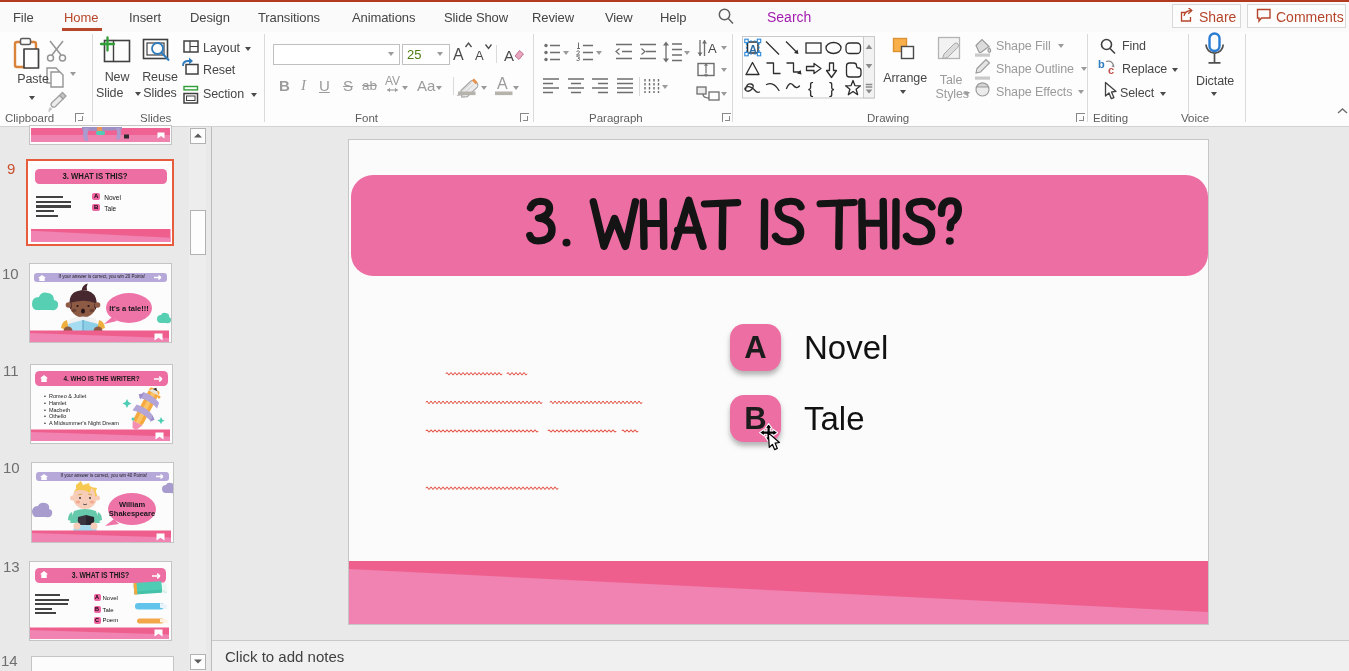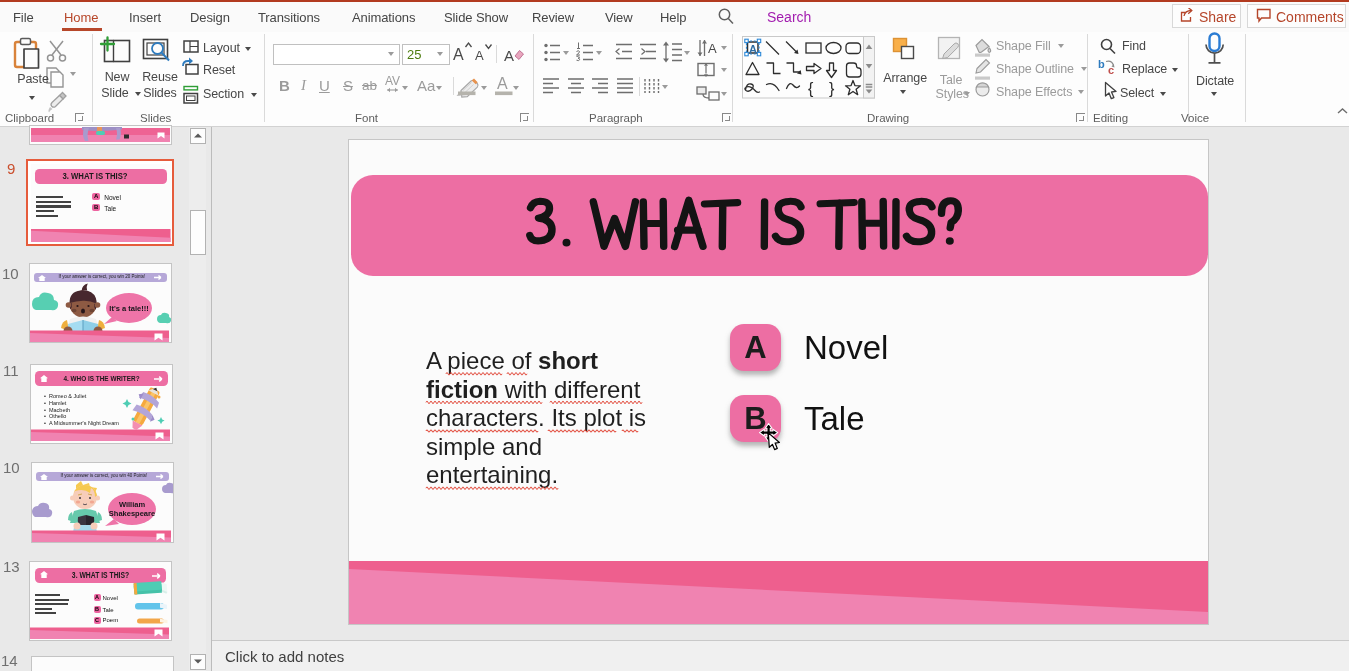--- a/index.html
+++ b/index.html
@@ -307,21 +307,21 @@
 </g>
 
 <path d="M1338 81 l4.5 -4 l4.5 4" fill="none" stroke="#6e6e6e" stroke-width="1.4"></path>
 </svg>
 
 <div class="lbl" style="left:13px;top:72px;width:40px;text-align:center">Paste</div>
 <div class="dar" style="left:29px;top:96px;border-top-color:#4a4a4a"></div>
 <div class="dar2" style="left:70px;top:72px"></div>
 
 <div class="lbl" style="left:98px;top:70px;width:38px;text-align:center">New</div>
-<div class="lbl" style="left:96px;top:86px;width:38px;text-align:center">Slide</div>
+<div class="lbl" style="left:96px;top:86px;width:38px;">Slide</div>
 <div class="dar" style="left:135px;top:92px;border-top-color:#4a4a4a"></div>
 <div class="lbl" style="left:139px;top:70px;width:42px;text-align:center">Reuse</div>
 <div class="lbl" style="left:139px;top:86px;width:42px;text-align:center">Slides</div>
 <div class="lbl" style="left:203px;top:41px">Layout</div>
 <div class="dar" style="left:245px;top:47px;border-top-color:#4a4a4a"></div>
 <div class="lbl" style="left:203px;top:63px">Reset</div>
 <div class="lbl" style="left:203px;top:87px">Section</div>
 <div class="dar" style="left:251px;top:93px;border-top-color:#4a4a4a"></div>
 
 <div class="a" style="left:273px;top:44px;width:125px;height:19px;border:1px solid #c0c0c0;background:#fff"></div>
@@ -626,21 +626,20 @@
 
 <div class="a" style="left:348px;top:139px;width:861px;height:486px;background:#fbfbfb;border:1px solid #c6c6c6;box-sizing:border-box;overflow:hidden">
 
  <div class="a" style="left:2px;top:35px;width:857px;height:101px;border-radius:22px;background:#ed6ea3"></div>
 
  <svg class="a" style="left:0;top:420px" width="861" height="66" viewBox="0 0 861 66">
   <rect x="0" y="1" width="861" height="65" fill="#ee5f8e"></rect>
   <path d="M0 9 L860 52 L860 66 L0 66 Z" fill="#f083b1"></path>
  </svg>
 
- <div class="a" style="left:77px;top:207px;width:237px;font-size:24px;line-height:28.6px;color:#1f1f1f">A <span>piece of</span> <b>short fiction</b> with different characters. Its plot is simple and entertaining.</div>
 
  <svg class="a" style="left:76px;top:200px" width="240" height="160" viewBox="0 0 240 160">
   <path d="M21 33.8c.7 -1.7 1.3 -1.7 2 0c.7 1.7 1.3 1.7 2 0c.7 -1.7 1.3 -1.7 2 0c.7 1.7 1.3 1.7 2 0c.7 -1.7 1.3 -1.7 2 0c.7 1.7 1.3 1.7 2 0c.7 -1.7 1.3 -1.7 2 0c.7 1.7 1.3 1.7 2 0c.7 -1.7 1.3 -1.7 2 0c.7 1.7 1.3 1.7 2 0c.7 -1.7 1.3 -1.7 2 0c.7 1.7 1.3 1.7 2 0c.7 -1.7 1.3 -1.7 2 0c.7 1.7 1.3 1.7 2 0c.7 -1.7 1.3 -1.7 2 0c.7 1.7 1.3 1.7 2 0c.7 -1.7 1.3 -1.7 2 0c.7 1.7 1.3 1.7 2 0c.7 -1.7 1.3 -1.7 2 0c.7 1.7 1.3 1.7 2 0c.7 -1.7 1.3 -1.7 2 0c.7 1.7 1.3 1.7 2 0c.7 -1.7 1.3 -1.7 2 0c.7 1.7 1.3 1.7 2 0c.7 -1.7 1.3 -1.7 2 0c.7 1.7 1.3 1.7 2 0c.7 -1.7 1.3 -1.7 2 0c.7 1.7 1.3 1.7 2 0" fill="none" stroke="#e03a2a" stroke-width="1"></path>
   <path d="M82 33.8c.7 -1.7 1.3 -1.7 2 0c.7 1.7 1.3 1.7 2 0c.7 -1.7 1.3 -1.7 2 0c.7 1.7 1.3 1.7 2 0c.7 -1.7 1.3 -1.7 2 0c.7 1.7 1.3 1.7 2 0c.7 -1.7 1.3 -1.7 2 0c.7 1.7 1.3 1.7 2 0c.7 -1.7 1.3 -1.7 2 0c.7 1.7 1.3 1.7 2 0" fill="none" stroke="#e03a2a" stroke-width="1"></path>
   <path d="M1 62.4c.7 -1.7 1.3 -1.7 2 0c.7 1.7 1.3 1.7 2 0c.7 -1.7 1.3 -1.7 2 0c.7 1.7 1.3 1.7 2 0c.7 -1.7 1.3 -1.7 2 0c.7 1.7 1.3 1.7 2 0c.7 -1.7 1.3 -1.7 2 0c.7 1.7 1.3 1.7 2 0c.7 -1.7 1.3 -1.7 2 0c.7 1.7 1.3 1.7 2 0c.7 -1.7 1.3 -1.7 2 0c.7 1.7 1.3 1.7 2 0c.7 -1.7 1.3 -1.7 2 0c.7 1.7 1.3 1.7 2 0c.7 -1.7 1.3 -1.7 2 0c.7 1.7 1.3 1.7 2 0c.7 -1.7 1.3 -1.7 2 0c.7 1.7 1.3 1.7 2 0c.7 -1.7 1.3 -1.7 2 0c.7 1.7 1.3 1.7 2 0c.7 -1.7 1.3 -1.7 2 0c.7 1.7 1.3 1.7 2 0c.7 -1.7 1.3 -1.7 2 0c.7 1.7 1.3 1.7 2 0c.7 -1.7 1.3 -1.7 2 0c.7 1.7 1.3 1.7 2 0c.7 -1.7 1.3 -1.7 2 0c.7 1.7 1.3 1.7 2 0c.7 -1.7 1.3 -1.7 2 0c.7 1.7 1.3 1.7 2 0c.7 -1.7 1.3 -1.7 2 0c.7 1.7 1.3 1.7 2 0c.7 -1.7 1.3 -1.7 2 0c.7 1.7 1.3 1.7 2 0c.7 -1.7 1.3 -1.7 2 0c.7 1.7 1.3 1.7 2 0c.7 -1.7 1.3 -1.7 2 0c.7 1.7 1.3 1.7 2 0c.7 -1.7 1.3 -1.7 2 0c.7 1.7 1.3 1.7 2 0c.7 -1.7 1.3 -1.7 2 0c.7 1.7 1.3 1.7 2 0c.7 -1.7 1.3 -1.7 2 0c.7 1.7 1.3 1.7 2 0c.7 -1.7 1.3 -1.7 2 0c.7 1.7 1.3 1.7 2 0c.7 -1.7 1.3 -1.7 2 0c.7 1.7 1.3 1.7 2 0c.7 -1.7 1.3 -1.7 2 0c.7 1.7 1.3 1.7 2 0c.7 -1.7 1.3 -1.7 2 0c.7 1.7 1.3 1.7 2 0c.7 -1.7 1.3 -1.7 2 0c.7 1.7 1.3 1.7 2 0c.7 -1.7 1.3 -1.7 2 0c.7 1.7 1.3 1.7 2 0c.7 -1.7 1.3 -1.7 2 0c.7 1.7 1.3 1.7 2 0" fill="none" stroke="#e03a2a" stroke-width="1"></path>
   <path d="M125 62.4c.7 -1.7 1.3 -1.7 2 0c.7 1.7 1.3 1.7 2 0c.7 -1.7 1.3 -1.7 2 0c.7 1.7 1.3 1.7 2 0c.7 -1.7 1.3 -1.7 2 0c.7 1.7 1.3 1.7 2 0c.7 -1.7 1.3 -1.7 2 0c.7 1.7 1.3 1.7 2 0c.7 -1.7 1.3 -1.7 2 0c.7 1.7 1.3 1.7 2 0c.7 -1.7 1.3 -1.7 2 0c.7 1.7 1.3 1.7 2 0c.7 -1.7 1.3 -1.7 2 0c.7 1.7 1.3 1.7 2 0c.7 -1.7 1.3 -1.7 2 0c.7 1.7 1.3 1.7 2 0c.7 -1.7 1.3 -1.7 2 0c.7 1.7 1.3 1.7 2 0c.7 -1.7 1.3 -1.7 2 0c.7 1.7 1.3 1.7 2 0c.7 -1.7 1.3 -1.7 2 0c.7 1.7 1.3 1.7 2 0c.7 -1.7 1.3 -1.7 2 0c.7 1.7 1.3 1.7 2 0c.7 -1.7 1.3 -1.7 2 0c.7 1.7 1.3 1.7 2 0c.7 -1.7 1.3 -1.7 2 0c.7 1.7 1.3 1.7 2 0c.7 -1.7 1.3 -1.7 2 0c.7 1.7 1.3 1.7 2 0c.7 -1.7 1.3 -1.7 2 0c.7 1.7 1.3 1.7 2 0c.7 -1.7 1.3 -1.7 2 0c.7 1.7 1.3 1.7 2 0c.7 -1.7 1.3 -1.7 2 0c.7 1.7 1.3 1.7 2 0c.7 -1.7 1.3 -1.7 2 0c.7 1.7 1.3 1.7 2 0c.7 -1.7 1.3 -1.7 2 0c.7 1.7 1.3 1.7 2 0c.7 -1.7 1.3 -1.7 2 0c.7 1.7 1.3 1.7 2 0c.7 -1.7 1.3 -1.7 2 0c.7 1.7 1.3 1.7 2 0c.7 -1.7 1.3 -1.7 2 0c.7 1.7 1.3 1.7 2 0" fill="none" stroke="#e03a2a" stroke-width="1"></path>
   <path d="M1 91.0c.7 -1.7 1.3 -1.7 2 0c.7 1.7 1.3 1.7 2 0c.7 -1.7 1.3 -1.7 2 0c.7 1.7 1.3 1.7 2 0c.7 -1.7 1.3 -1.7 2 0c.7 1.7 1.3 1.7 2 0c.7 -1.7 1.3 -1.7 2 0c.7 1.7 1.3 1.7 2 0c.7 -1.7 1.3 -1.7 2 0c.7 1.7 1.3 1.7 2 0c.7 -1.7 1.3 -1.7 2 0c.7 1.7 1.3 1.7 2 0c.7 -1.7 1.3 -1.7 2 0c.7 1.7 1.3 1.7 2 0c.7 -1.7 1.3 -1.7 2 0c.7 1.7 1.3 1.7 2 0c.7 -1.7 1.3 -1.7 2 0c.7 1.7 1.3 1.7 2 0c.7 -1.7 1.3 -1.7 2 0c.7 1.7 1.3 1.7 2 0c.7 -1.7 1.3 -1.7 2 0c.7 1.7 1.3 1.7 2 0c.7 -1.7 1.3 -1.7 2 0c.7 1.7 1.3 1.7 2 0c.7 -1.7 1.3 -1.7 2 0c.7 1.7 1.3 1.7 2 0c.7 -1.7 1.3 -1.7 2 0c.7 1.7 1.3 1.7 2 0c.7 -1.7 1.3 -1.7 2 0c.7 1.7 1.3 1.7 2 0c.7 -1.7 1.3 -1.7 2 0c.7 1.7 1.3 1.7 2 0c.7 -1.7 1.3 -1.7 2 0c.7 1.7 1.3 1.7 2 0c.7 -1.7 1.3 -1.7 2 0c.7 1.7 1.3 1.7 2 0c.7 -1.7 1.3 -1.7 2 0c.7 1.7 1.3 1.7 2 0c.7 -1.7 1.3 -1.7 2 0c.7 1.7 1.3 1.7 2 0c.7 -1.7 1.3 -1.7 2 0c.7 1.7 1.3 1.7 2 0c.7 -1.7 1.3 -1.7 2 0c.7 1.7 1.3 1.7 2 0c.7 -1.7 1.3 -1.7 2 0c.7 1.7 1.3 1.7 2 0c.7 -1.7 1.3 -1.7 2 0c.7 1.7 1.3 1.7 2 0c.7 -1.7 1.3 -1.7 2 0c.7 1.7 1.3 1.7 2 0c.7 -1.7 1.3 -1.7 2 0c.7 1.7 1.3 1.7 2 0c.7 -1.7 1.3 -1.7 2 0c.7 1.7 1.3 1.7 2 0c.7 -1.7 1.3 -1.7 2 0c.7 1.7 1.3 1.7 2 0" fill="none" stroke="#e03a2a" stroke-width="1"></path>
   <path d="M123 91.0c.7 -1.7 1.3 -1.7 2 0c.7 1.7 1.3 1.7 2 0c.7 -1.7 1.3 -1.7 2 0c.7 1.7 1.3 1.7 2 0c.7 -1.7 1.3 -1.7 2 0c.7 1.7 1.3 1.7 2 0c.7 -1.7 1.3 -1.7 2 0c.7 1.7 1.3 1.7 2 0c.7 -1.7 1.3 -1.7 2 0c.7 1.7 1.3 1.7 2 0c.7 -1.7 1.3 -1.7 2 0c.7 1.7 1.3 1.7 2 0c.7 -1.7 1.3 -1.7 2 0c.7 1.7 1.3 1.7 2 0c.7 -1.7 1.3 -1.7 2 0c.7 1.7 1.3 1.7 2 0c.7 -1.7 1.3 -1.7 2 0c.7 1.7 1.3 1.7 2 0c.7 -1.7 1.3 -1.7 2 0c.7 1.7 1.3 1.7 2 0c.7 -1.7 1.3 -1.7 2 0c.7 1.7 1.3 1.7 2 0c.7 -1.7 1.3 -1.7 2 0c.7 1.7 1.3 1.7 2 0c.7 -1.7 1.3 -1.7 2 0c.7 1.7 1.3 1.7 2 0c.7 -1.7 1.3 -1.7 2 0c.7 1.7 1.3 1.7 2 0c.7 -1.7 1.3 -1.7 2 0c.7 1.7 1.3 1.7 2 0c.7 -1.7 1.3 -1.7 2 0c.7 1.7 1.3 1.7 2 0c.7 -1.7 1.3 -1.7 2 0c.7 1.7 1.3 1.7 2 0" fill="none" stroke="#e03a2a" stroke-width="1"></path>
   <path d="M197 91.0c.7 -1.7 1.3 -1.7 2 0c.7 1.7 1.3 1.7 2 0c.7 -1.7 1.3 -1.7 2 0c.7 1.7 1.3 1.7 2 0c.7 -1.7 1.3 -1.7 2 0c.7 1.7 1.3 1.7 2 0c.7 -1.7 1.3 -1.7 2 0c.7 1.7 1.3 1.7 2 0" fill="none" stroke="#e03a2a" stroke-width="1"></path>
   <path d="M1 148.2c.7 -1.7 1.3 -1.7 2 0c.7 1.7 1.3 1.7 2 0c.7 -1.7 1.3 -1.7 2 0c.7 1.7 1.3 1.7 2 0c.7 -1.7 1.3 -1.7 2 0c.7 1.7 1.3 1.7 2 0c.7 -1.7 1.3 -1.7 2 0c.7 1.7 1.3 1.7 2 0c.7 -1.7 1.3 -1.7 2 0c.7 1.7 1.3 1.7 2 0c.7 -1.7 1.3 -1.7 2 0c.7 1.7 1.3 1.7 2 0c.7 -1.7 1.3 -1.7 2 0c.7 1.7 1.3 1.7 2 0c.7 -1.7 1.3 -1.7 2 0c.7 1.7 1.3 1.7 2 0c.7 -1.7 1.3 -1.7 2 0c.7 1.7 1.3 1.7 2 0c.7 -1.7 1.3 -1.7 2 0c.7 1.7 1.3 1.7 2 0c.7 -1.7 1.3 -1.7 2 0c.7 1.7 1.3 1.7 2 0c.7 -1.7 1.3 -1.7 2 0c.7 1.7 1.3 1.7 2 0c.7 -1.7 1.3 -1.7 2 0c.7 1.7 1.3 1.7 2 0c.7 -1.7 1.3 -1.7 2 0c.7 1.7 1.3 1.7 2 0c.7 -1.7 1.3 -1.7 2 0c.7 1.7 1.3 1.7 2 0c.7 -1.7 1.3 -1.7 2 0c.7 1.7 1.3 1.7 2 0c.7 -1.7 1.3 -1.7 2 0c.7 1.7 1.3 1.7 2 0c.7 -1.7 1.3 -1.7 2 0c.7 1.7 1.3 1.7 2 0c.7 -1.7 1.3 -1.7 2 0c.7 1.7 1.3 1.7 2 0c.7 -1.7 1.3 -1.7 2 0c.7 1.7 1.3 1.7 2 0c.7 -1.7 1.3 -1.7 2 0c.7 1.7 1.3 1.7 2 0c.7 -1.7 1.3 -1.7 2 0c.7 1.7 1.3 1.7 2 0c.7 -1.7 1.3 -1.7 2 0c.7 1.7 1.3 1.7 2 0c.7 -1.7 1.3 -1.7 2 0c.7 1.7 1.3 1.7 2 0c.7 -1.7 1.3 -1.7 2 0c.7 1.7 1.3 1.7 2 0c.7 -1.7 1.3 -1.7 2 0c.7 1.7 1.3 1.7 2 0c.7 -1.7 1.3 -1.7 2 0c.7 1.7 1.3 1.7 2 0c.7 -1.7 1.3 -1.7 2 0c.7 1.7 1.3 1.7 2 0c.7 -1.7 1.3 -1.7 2 0c.7 1.7 1.3 1.7 2 0c.7 -1.7 1.3 -1.7 2 0c.7 1.7 1.3 1.7 2 0c.7 -1.7 1.3 -1.7 2 0c.7 1.7 1.3 1.7 2 0c.7 -1.7 1.3 -1.7 2 0c.7 1.7 1.3 1.7 2 0c.7 -1.7 1.3 -1.7 2 0c.7 1.7 1.3 1.7 2 0" fill="none" stroke="#e03a2a" stroke-width="1"></path>

